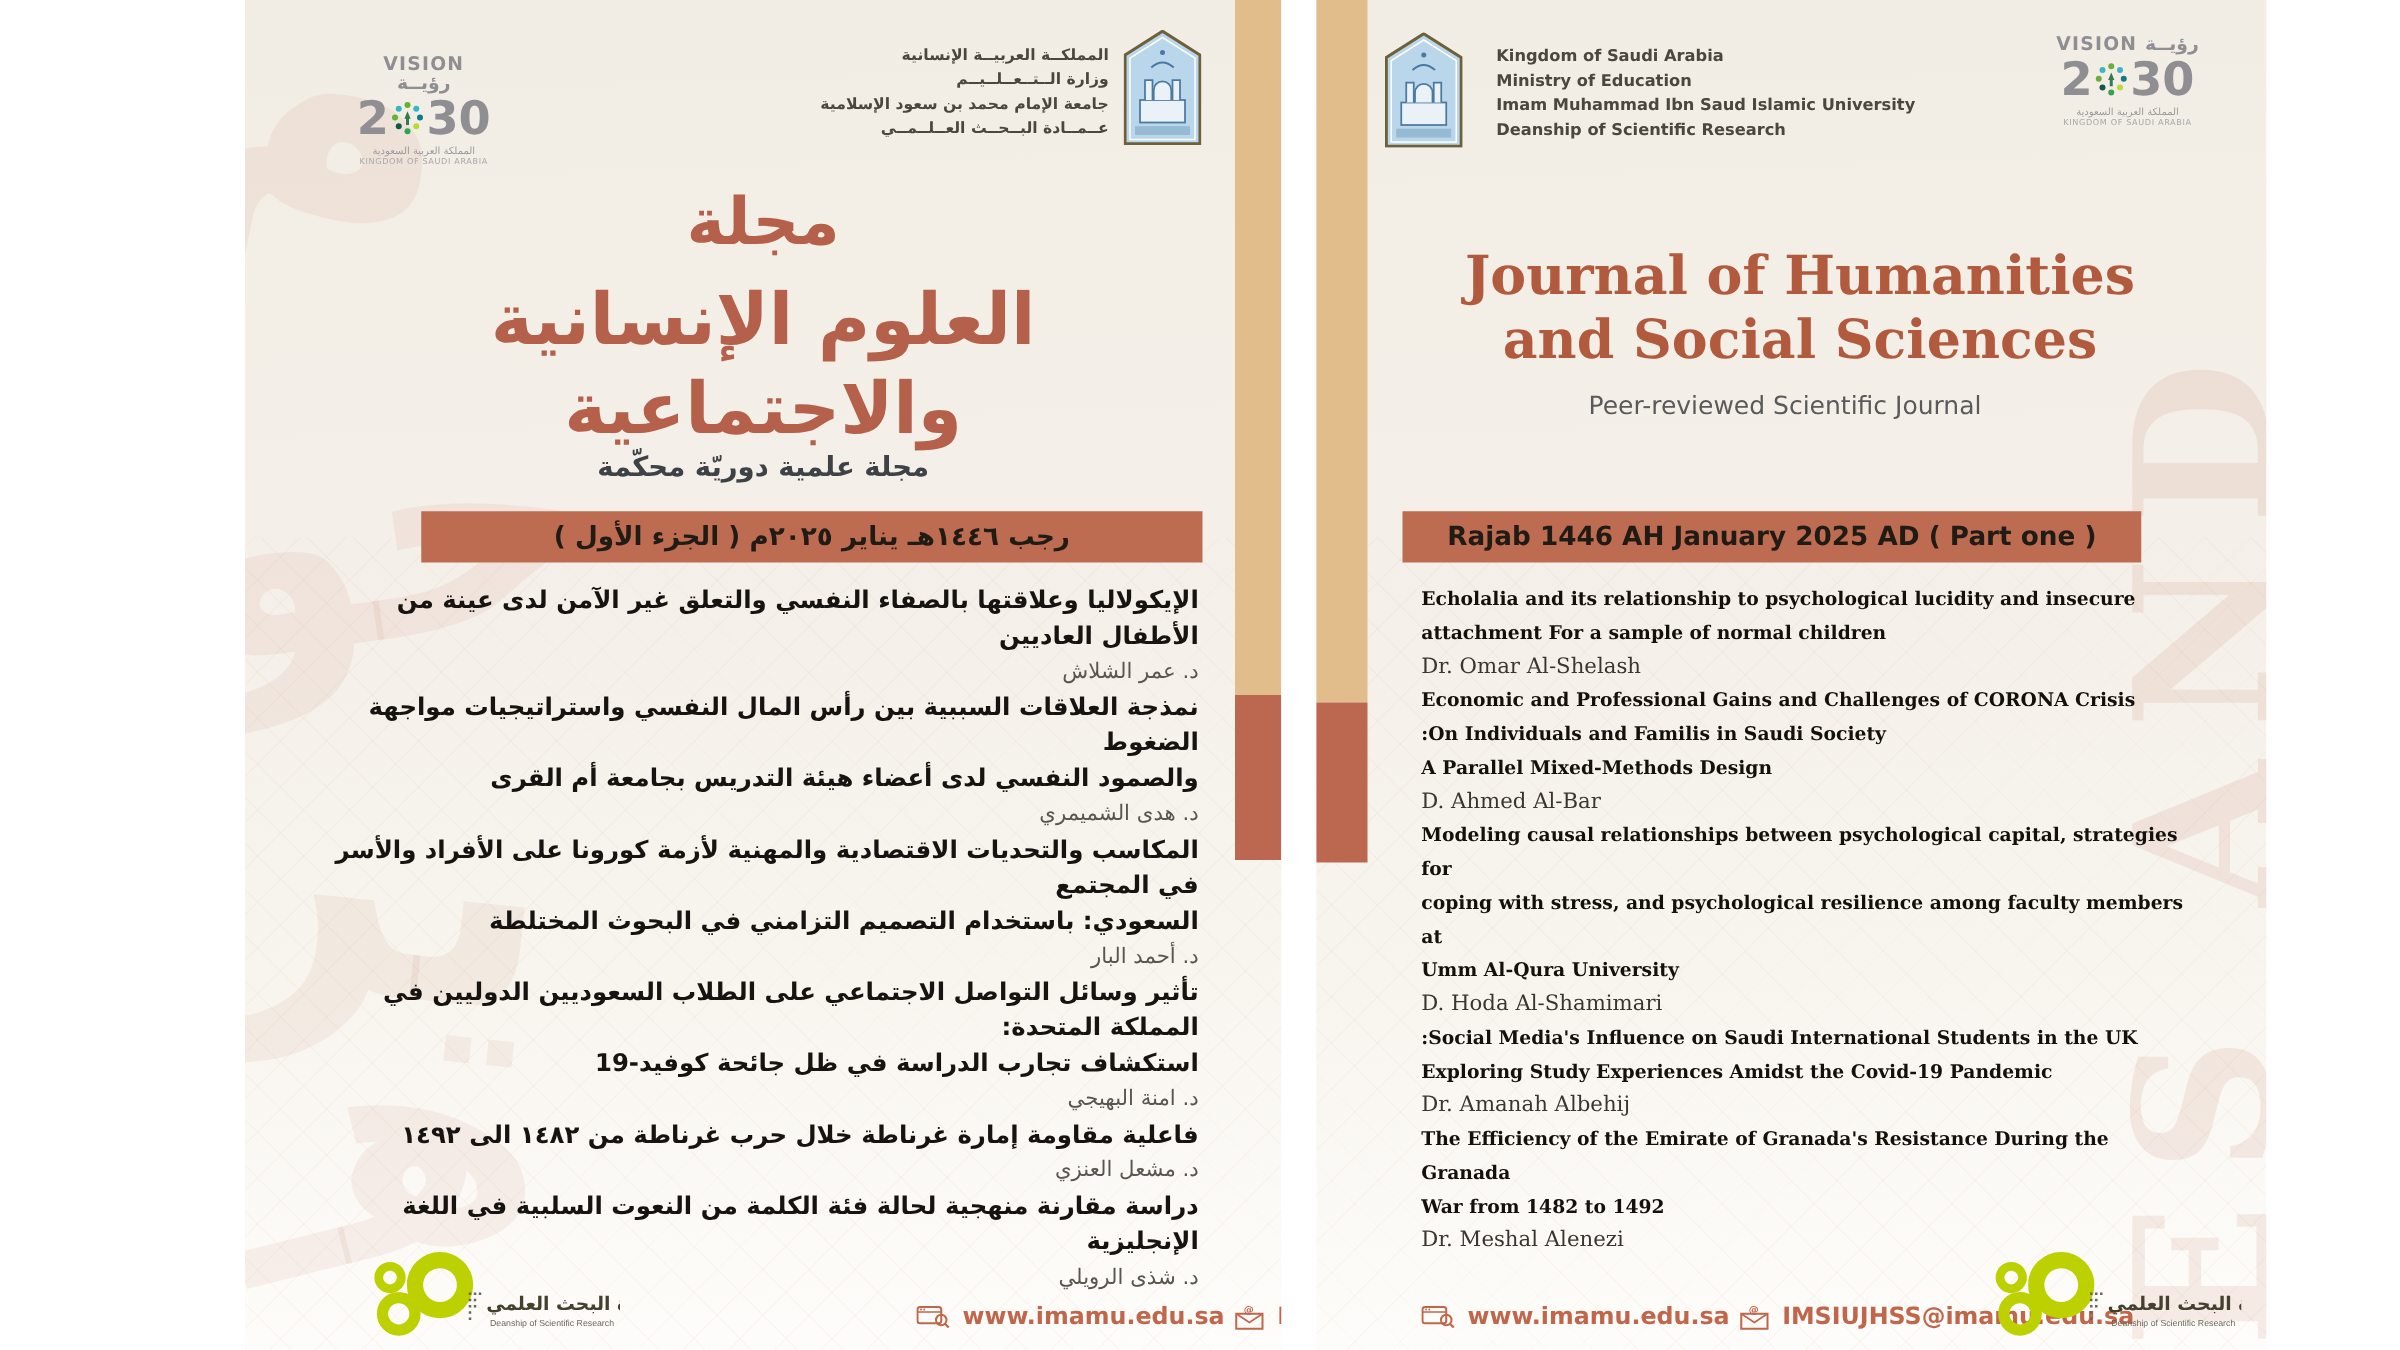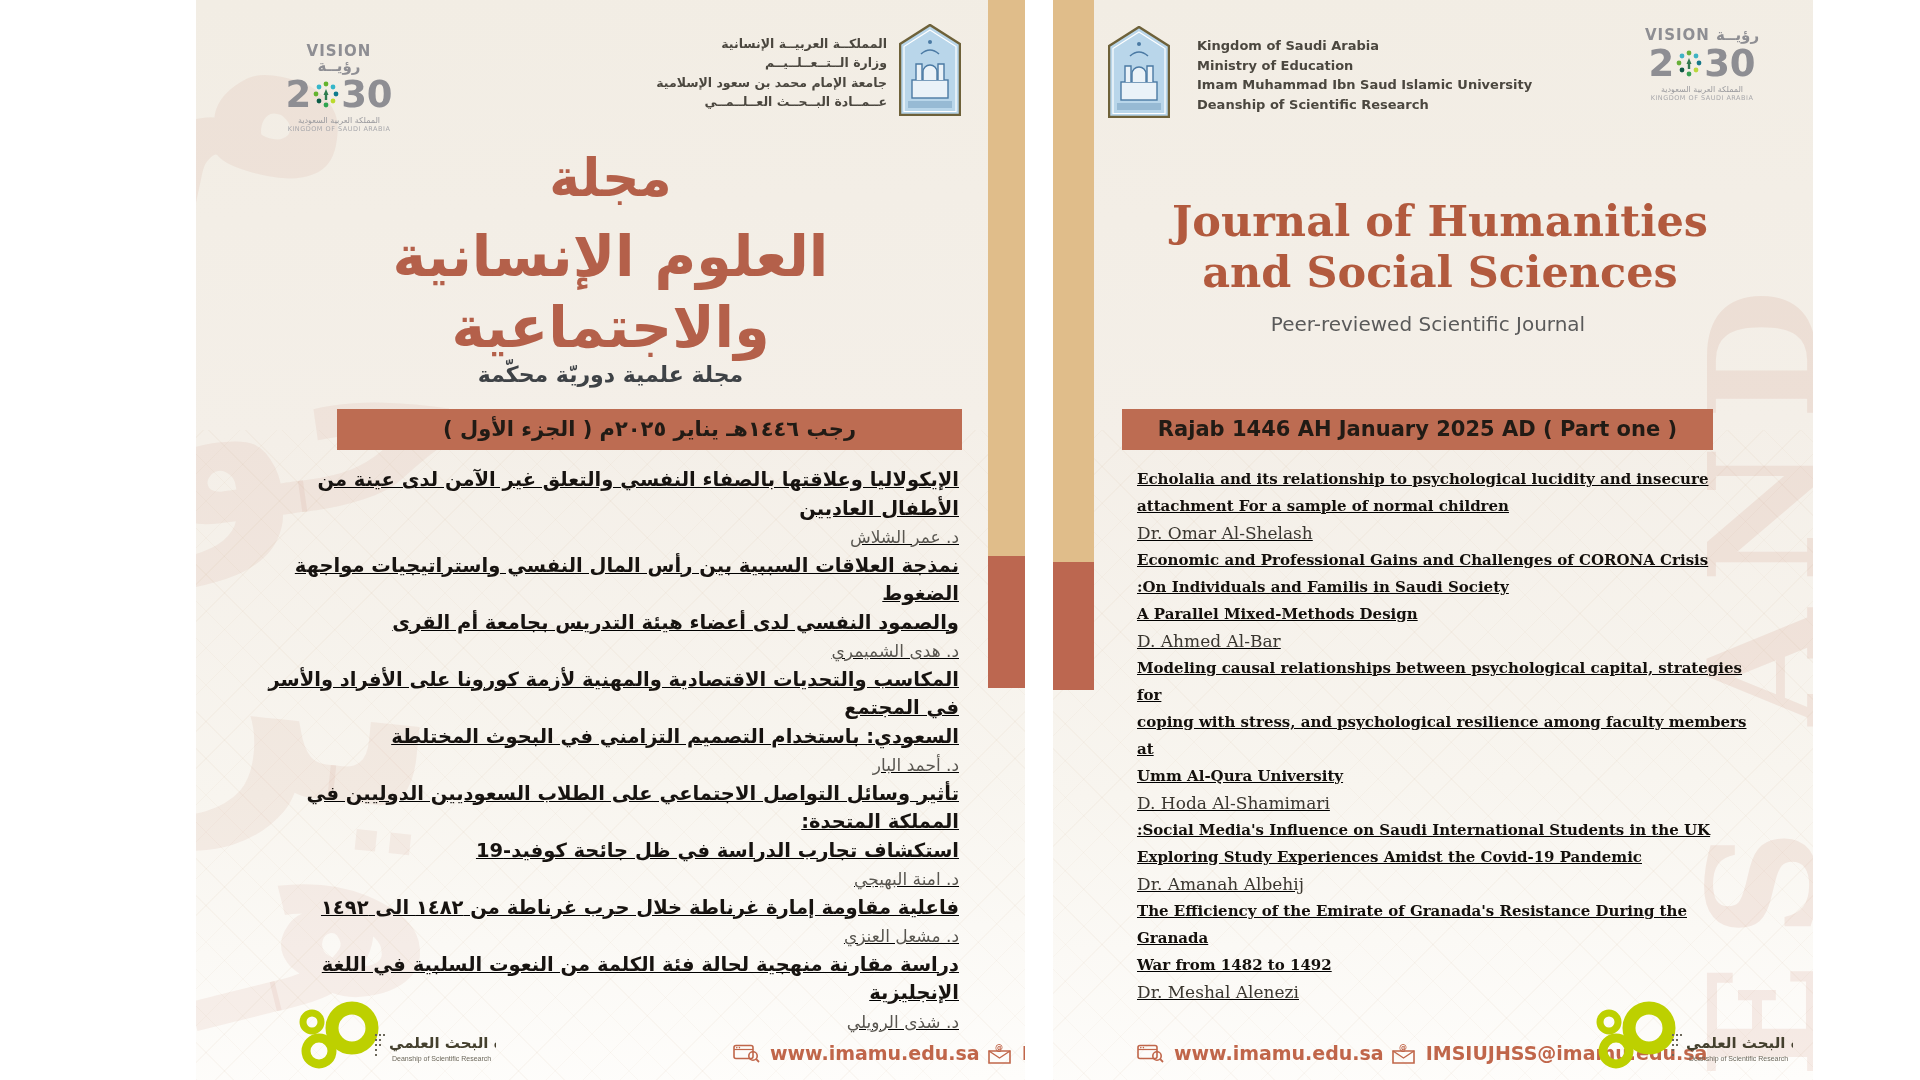--- a/index.html
+++ b/index.html
@@ -59,21 +59,21 @@
   .subtitle-en{position:absolute;left:60px;width:630px;top:312px;text-align:center;
                font-size:20px;color:#5a5a5a;}
 
   
   .banner{position:absolute;top:409px;height:41px;line-height:41px;background:#bd6c52;
           text-align:center;font-weight:bold;font-size:21px;color:#211b15;}
   .page-left  .banner{left:141px;width:625px;direction:rtl;}
   .page-right .banner{left:69px;width:591px;}
 
   
-  .articles{position:absolute;top:466px;text-decoration:underline;}
+  .articles{position:absolute;top:466px;}
   .page-left  .articles{left:63px;width:700px;direction:rtl;text-align:right;}
   .page-right .articles{left:84px;width:624px;text-align:left;}
   .art-title{white-space:pre-line;font-weight:bold;color:#171310;}
   .page-left  .art-title{font-size:19.5px;line-height:28.5px;}
   .page-left  .art-author{font-size:17px;line-height:28.5px;color:#595650;}
   .page-right .art-title{font-family:"DejaVu Serif",serif;font-size:15px;line-height:27px;color:#14100c;}
   .page-right .art-author{font-family:"DejaVu Serif",serif;font-size:17px;line-height:27px;color:#3a362f;}
 
   
   .contact{position:absolute;bottom:16px;display:flex;gap:7px;}

